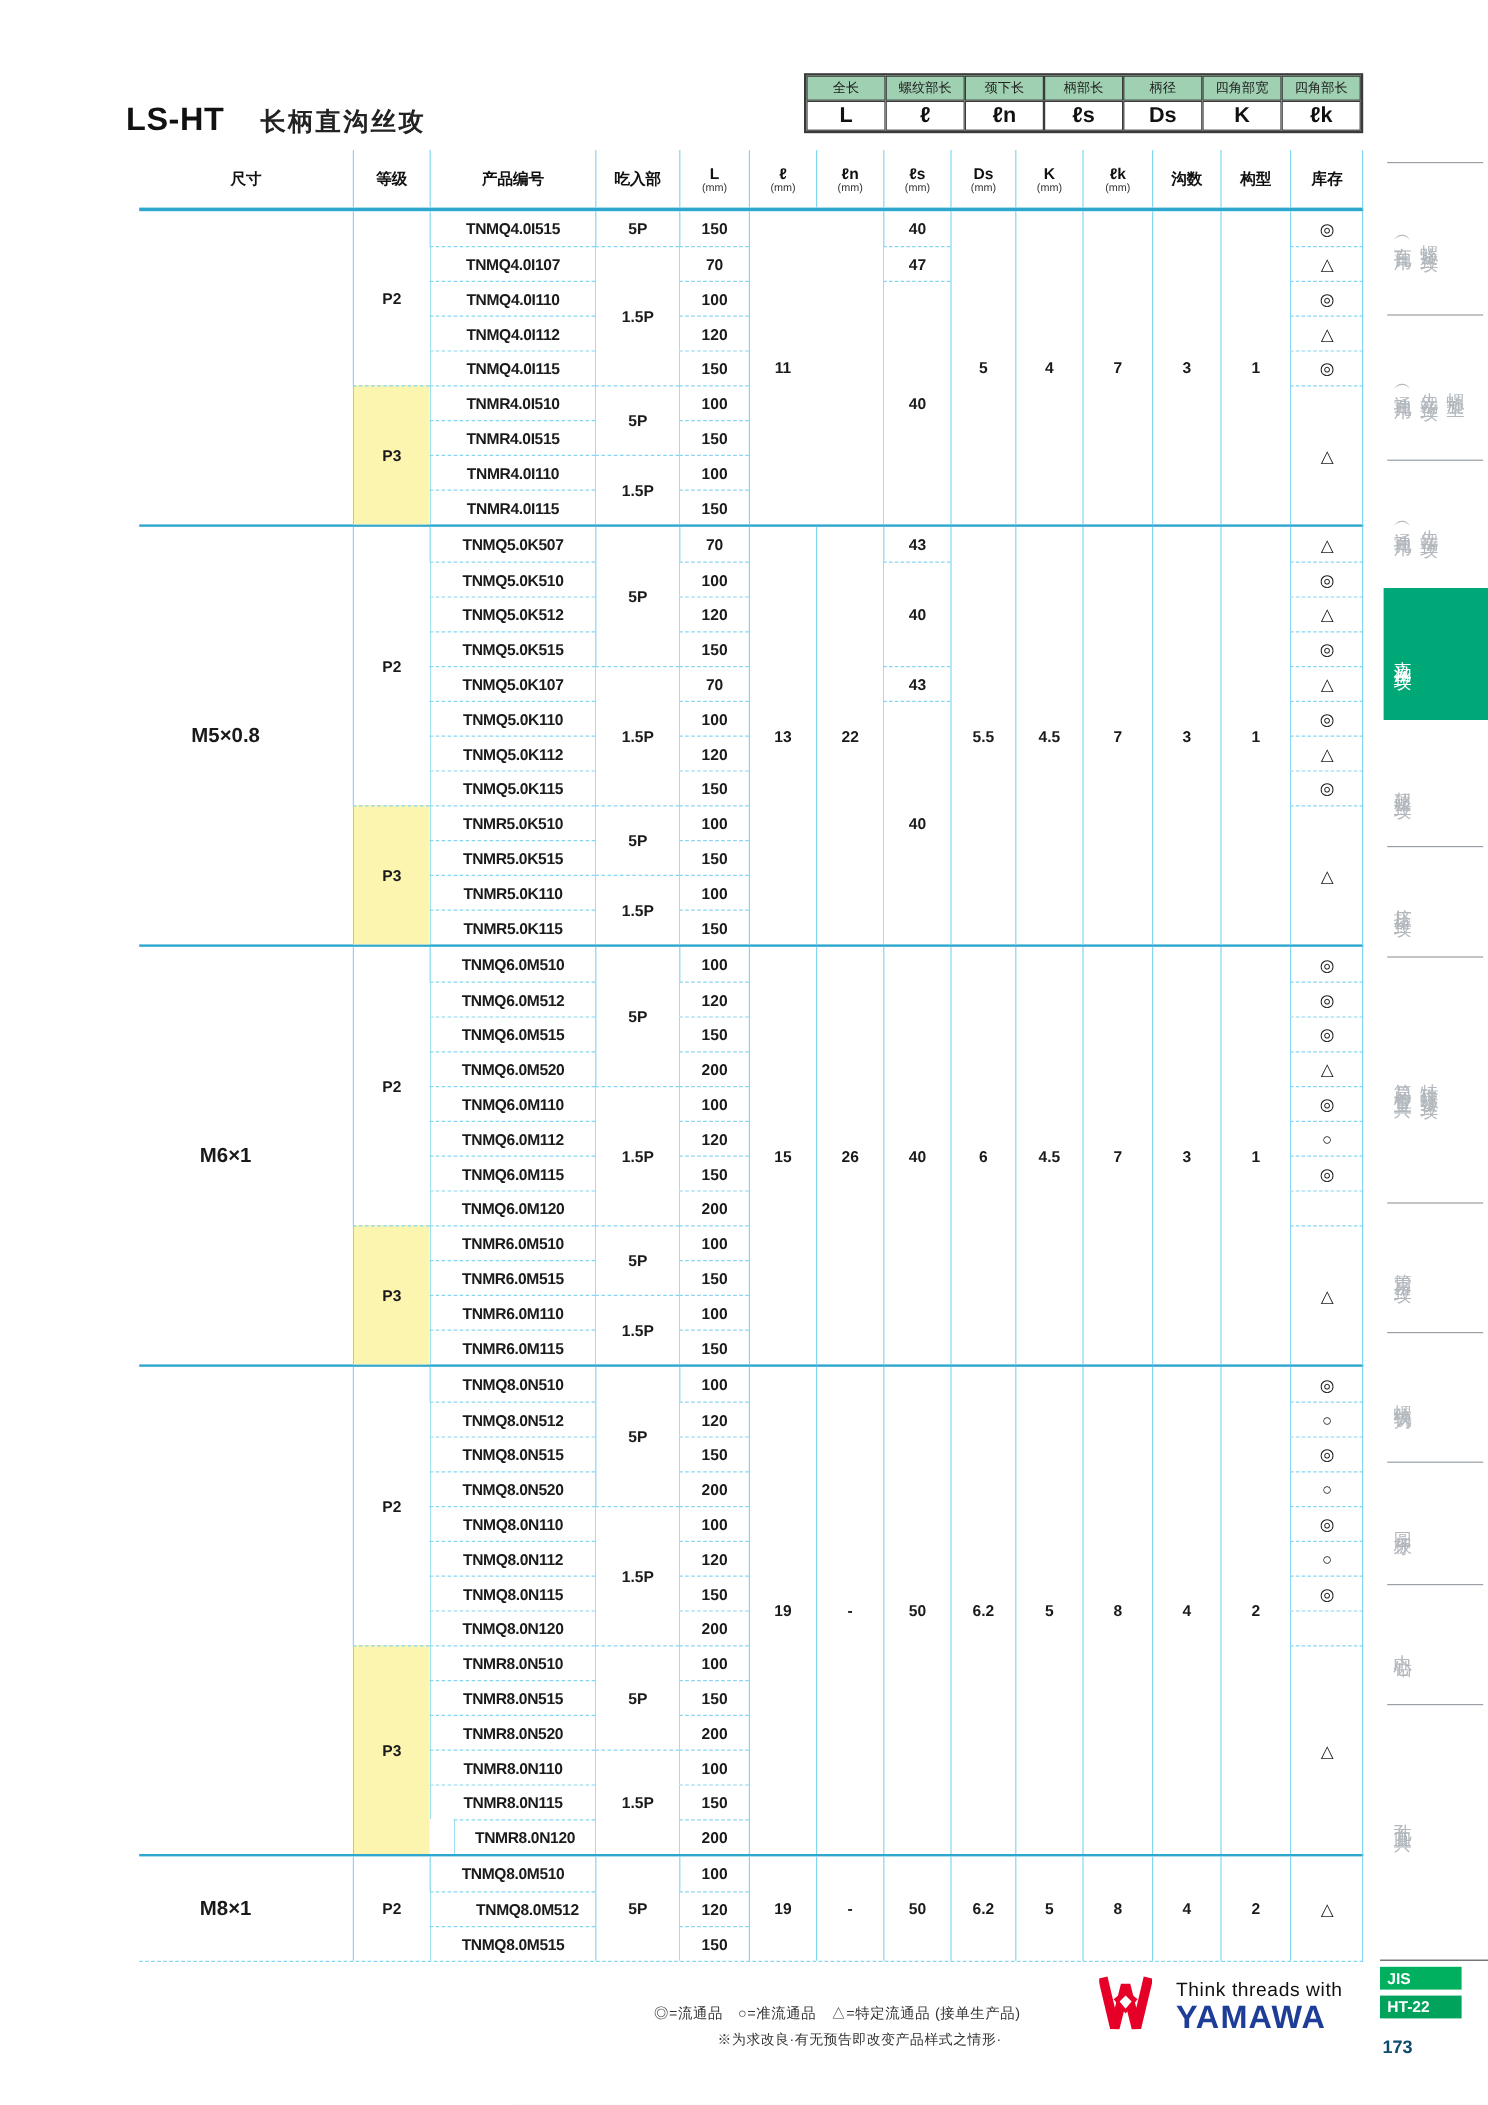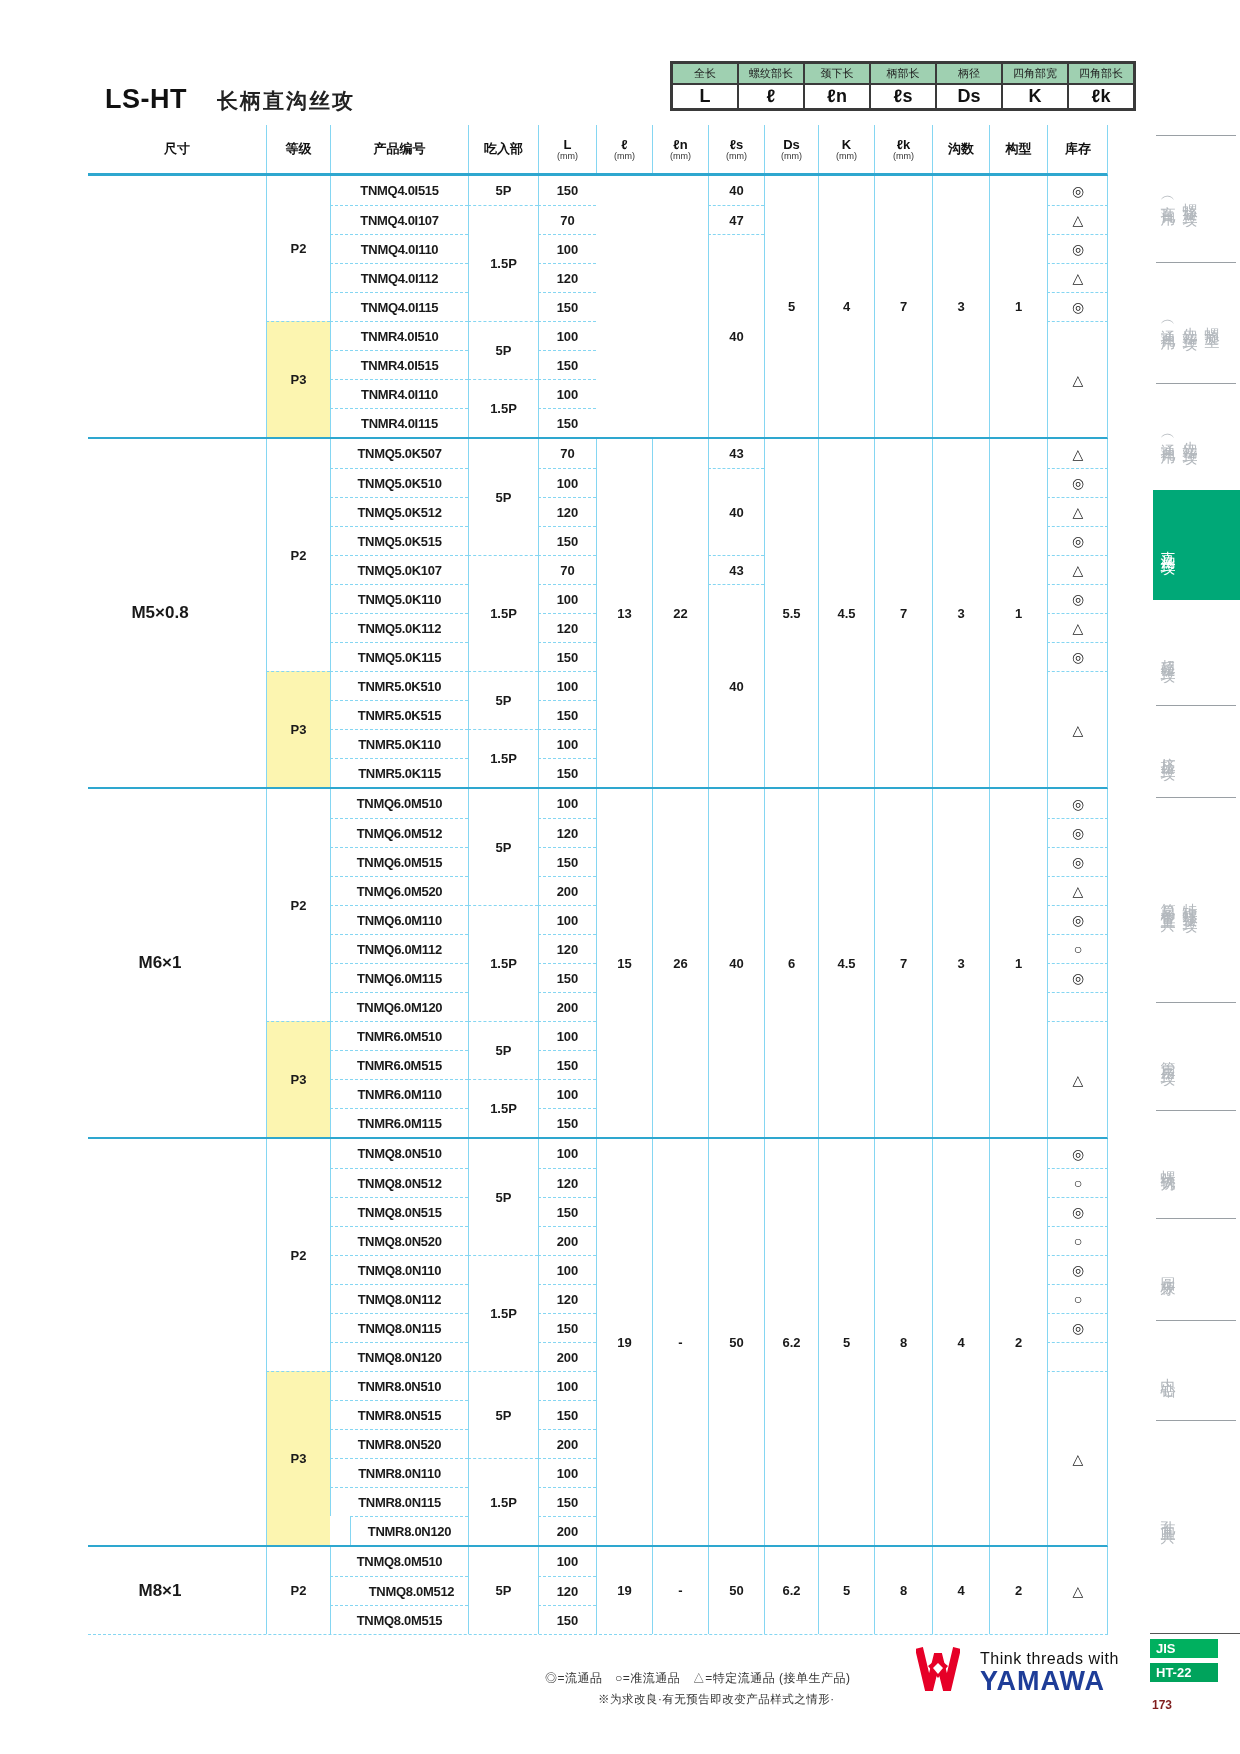--- a/index.html
+++ b/index.html
@@ -19,21 +19,21 @@
     font-size:11px;color:#222;}
   .dim-v{background:#fff;border:1px solid #3a3a3a;display:flex;align-items:center;justify-content:center;
     font-size:18px;font-weight:700;color:#111;}
 
   
   #titlebar{position:absolute;left:105px;top:84px;display:flex;align-items:baseline;gap:30px;}
   #title-code{font-size:27px;font-weight:700;color:#111;letter-spacing:.5px;}
   #title-name{font-size:21px;font-weight:600;color:#222;letter-spacing:2px;}
 
   
-  #maintable{position:absolute;left:88px;top:125px;width:1020px;text-align:center;}
+  #maintable{position:absolute;left:116px;top:125px;width:1020px;text-align:center;}
   #thead{display:grid;grid-template-columns:var(--cols);height:51px;
     border-bottom:3px solid var(--teal);border-right:1px solid var(--lb);}
   .th{display:flex;flex-direction:column;align-items:center;justify-content:center;
     border-left:1px solid var(--lb);}
   .th:first-child{border-left:none;}
   .hl{font-size:13px;font-weight:700;color:#111;}
   .hu{font-size:9px;font-weight:400;color:#333;margin-top:-1px;}
 
   .sec{display:grid;grid-template-columns:var(--cols);grid-auto-rows:29px;
     border-bottom:2px solid var(--teal);border-right:1px solid var(--lb);}
@@ -68,21 +68,21 @@
   #logo{position:absolute;left:916px;top:1644px;display:flex;}
   #logo-mark{width:44px;height:50px;}
   #logo-texts{margin-left:20px;display:flex;flex-direction:column;}
   #tagline{font-size:16px;color:#111;letter-spacing:.5px;margin-top:6px;}
   #brand{font-size:27px;font-weight:700;color:#1e3d98;letter-spacing:1px;margin-top:-2px;}
   #badge-rule{position:absolute;left:1150px;top:1633px;width:90px;border-top:1px solid #555;}
   .badge{position:absolute;left:1150px;width:68px;height:19px;color:#fff;font-size:13px;
     font-weight:700;display:flex;align-items:center;padding-left:6px;}
   #badge-jis{top:1639px;background:#00b05f;}
   #badge-ht{top:1663px;background:#00a35c;}
-  #page-num{position:absolute;left:1152px;top:1698px;font-size:12px;font-weight:600;color:#7f1d1d;}
+  #page-num{position:absolute;left:1152px;top:1698px;font-size:15px;font-weight:600;color:#0c4a6e;}
 </style>
 </head>
 <body>
 
 <div id="page">
 
   <div id="dimtable">
       <div class="dim-h">全长</div>
       <div class="dim-v">L</div>
       <div class="dim-h">螺纹部长</div>
@@ -175,20 +175,21 @@
           <div class="c  dt" style="grid-area: 8 / 4 / span 2;">1.5P</div>
           <div class="c " style="grid-area: 1 / 5 / span 1;">150</div>
           <div class="c dt" style="grid-area: 2 / 5 / span 1;">70</div>
           <div class="c dt" style="grid-area: 3 / 5 / span 1;">100</div>
           <div class="c dt" style="grid-area: 4 / 5 / span 1;">120</div>
           <div class="c dt" style="grid-area: 5 / 5 / span 1;">150</div>
           <div class="c dt" style="grid-area: 6 / 5 / span 1;">100</div>
           <div class="c dt" style="grid-area: 7 / 5 / span 1;">150</div>
           <div class="c dt" style="grid-area: 8 / 5 / span 1;">100</div>
           <div class="c dt" style="grid-area: 9 / 5 / span 1;">150</div>
+          <div class="c " style="grid-area: 1 / 6 / span 9;">11</div>
           <div class="c " style="grid-area: 1 / 8 / span 1;">40</div>
           <div class="c  dt" style="grid-area: 2 / 8 / span 1;">47</div>
           <div class="c  dt" style="grid-area: 3 / 8 / span 7;">40</div>
           <div class="c " style="grid-area: 1 / 9 / span 9;">5</div>
           <div class="c " style="grid-area: 1 / 10 / span 9;">4</div>
           <div class="c " style="grid-area: 1 / 11 / span 9;">7</div>
           <div class="c " style="grid-area: 1 / 12 / span 9;">3</div>
           <div class="c " style="grid-area: 1 / 13 / span 9;">1</div>
           <div class="c stock" style="grid-area: 1 / 14 / span 1;">◎</div>
           <div class="c stock dt" style="grid-area: 2 / 14 / span 1;">△</div>

